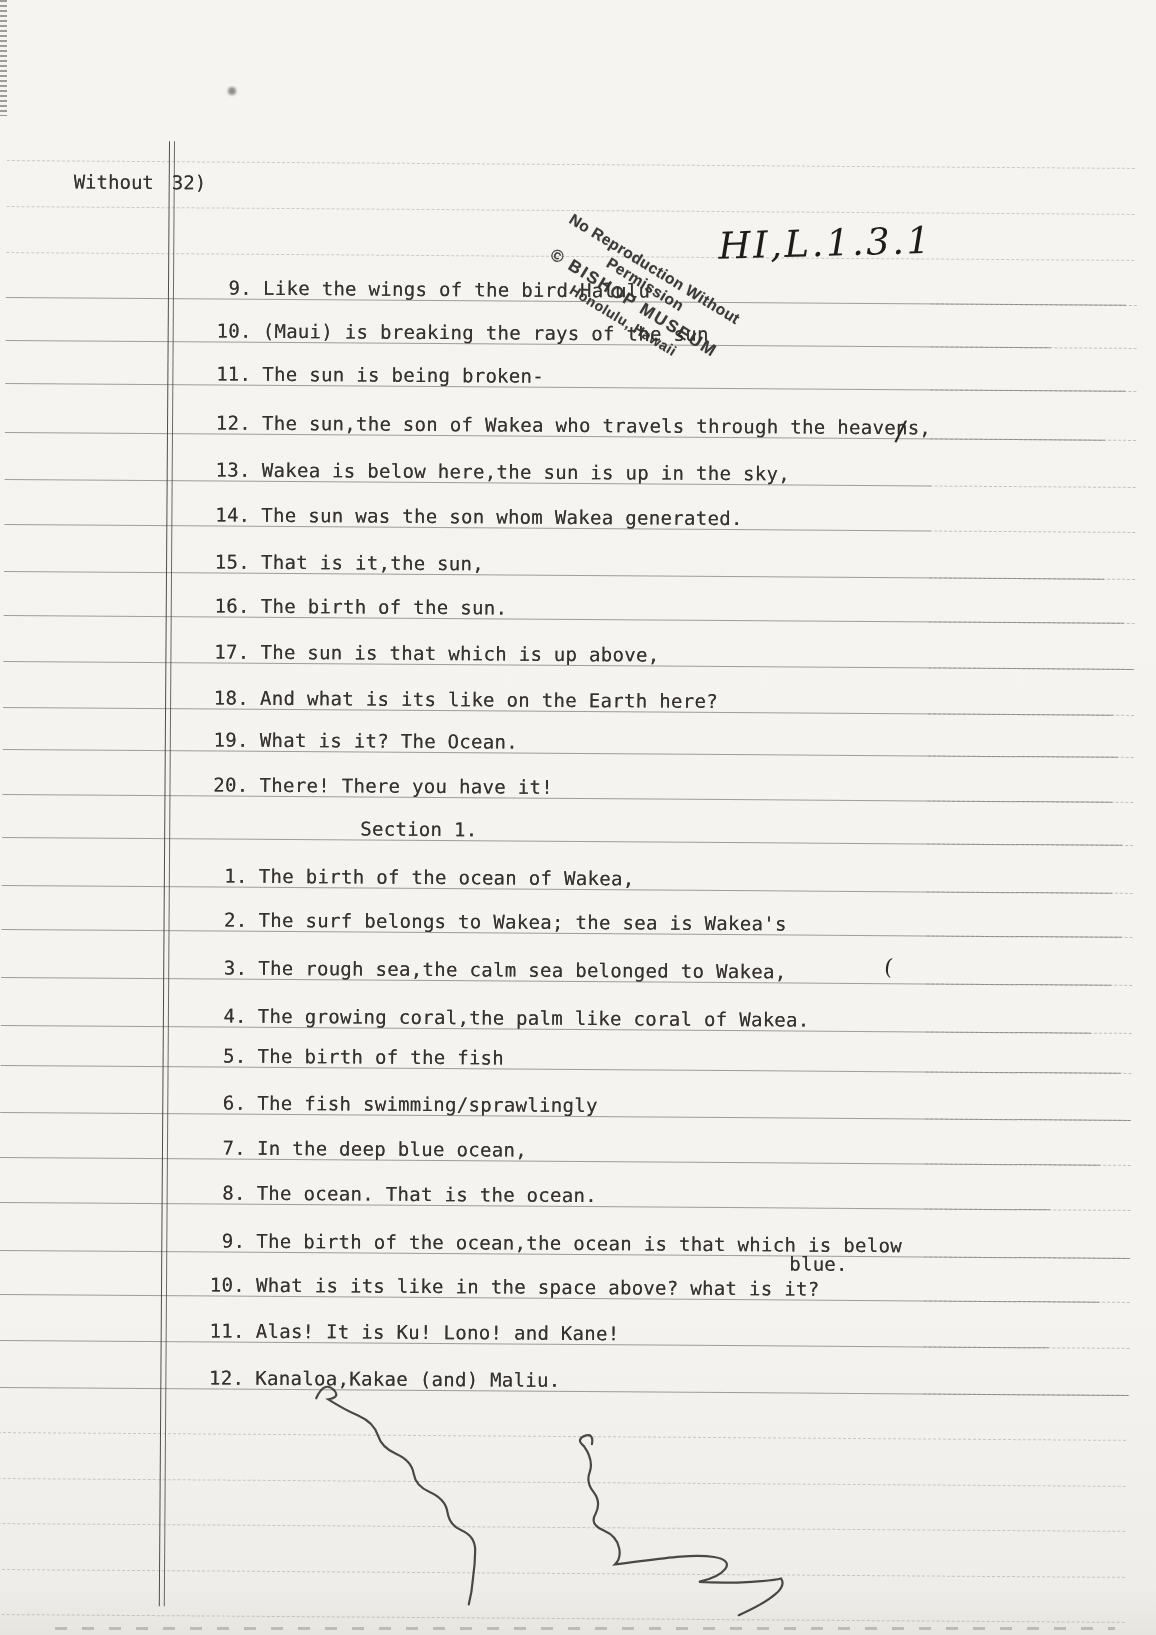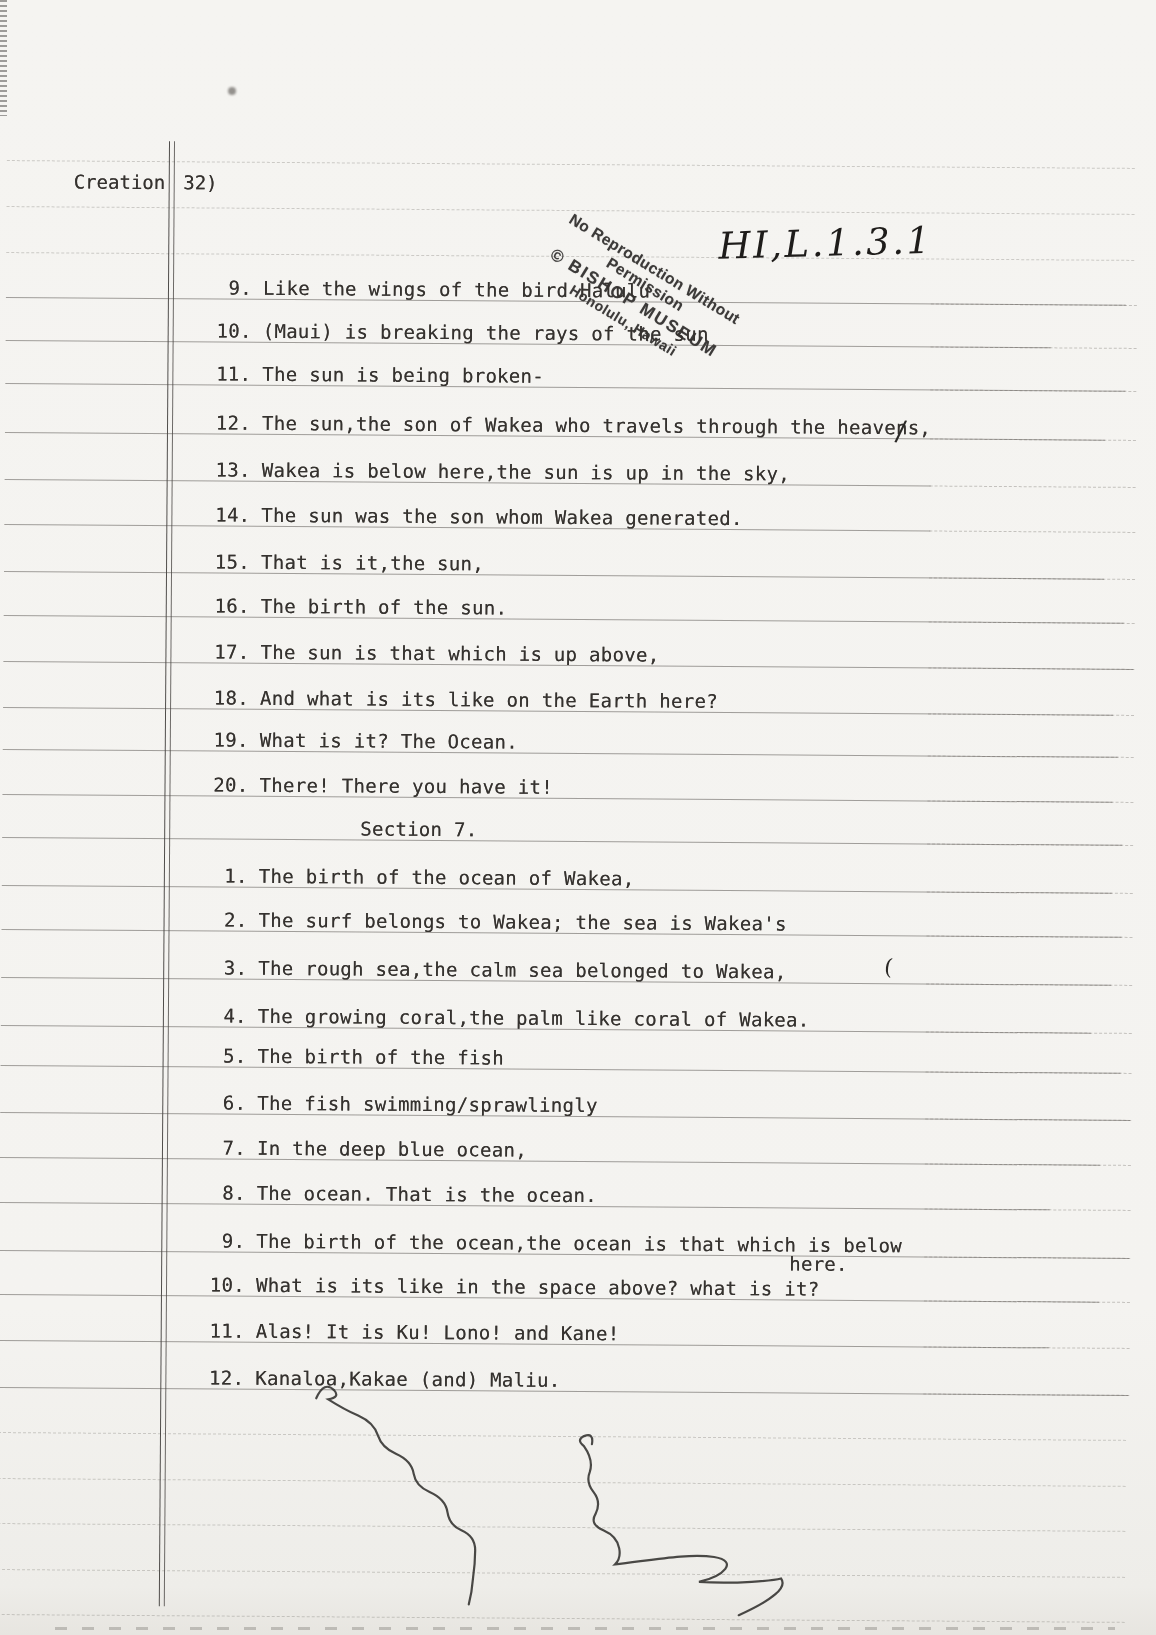--- a/index.html
+++ b/index.html
@@ -82,21 +82,21 @@
   <div class="rule" style="top:252px"></div>
   <div class="rule" style="top:1432px"></div>
   <div class="rule" style="top:1478px"></div>
   <div class="rule" style="top:1523px"></div>
   <div class="rule" style="top:1569px"></div>
   <div class="rule" style="top:1614px"></div>
 
   <div class="vrule"></div>
 
   <div class="pageheader">
-    <span>Creation</span>
+    <span>Without</span>
     <span>32)</span>
   </div>
 
   <div class="stamp">
     <div class="s1">No Reproduction Without Permission</div>
     <div class="s2">© BISHOP MUSEUM</div>
     <div class="s3">Honolulu, Hawaii</div>
   </div>
 
   <div class="catalog">HI,L.1.3.1</div>
@@ -144,21 +144,21 @@
   <div class="tline" style="top:727px;width:1115px">
     <span class="num">19.</span>
     <span class="txt">What is it? The Ocean.</span>
   </div>
   <div class="tline" style="top:772px;width:1110px">
     <span class="num">20.</span>
     <span class="txt">There! There you have it!</span>
   </div>
 
   <div class="tline heading" style="top:815px;width:1120px">
-    <span class="txt">Section 7.</span>
+    <span class="txt">Section 1.</span>
   </div>
 
   <div class="tline" style="top:863px;width:1110px">
     <span class="num">1.</span>
     <span class="txt">The birth of the ocean of Wakea,</span>
   </div>
   <div class="tline" style="top:907px;width:1120px">
     <span class="num">2.</span>
     <span class="txt">The surf belongs to Wakea; the sea is Wakea's</span>
   </div>
@@ -184,21 +184,21 @@
   </div>
   <div class="tline" style="top:1180px;width:1050px">
     <span class="num">8.</span>
     <span class="txt">The ocean. That is the ocean.</span>
   </div>
   <div class="tline" style="top:1228px;width:1130px">
     <span class="num">9.</span>
     <span class="txt">The birth of the ocean,the ocean is that which is below</span>
   </div>
   <div class="tline cont" style="top:1247px">
-    <span class="txt">here.</span>
+    <span class="txt">blue.</span>
   </div>
   <div class="tline" style="top:1272px;width:1100px">
     <span class="num">10.</span>
     <span class="txt">What is its like in the space above? what is it?</span>
   </div>
   <div class="tline" style="top:1318px;width:1050px">
     <span class="num">11.</span>
     <span class="txt">Alas! It is Ku! Lono! and Kane!</span>
   </div>
   <div class="tline" style="top:1365px;width:1130px">

